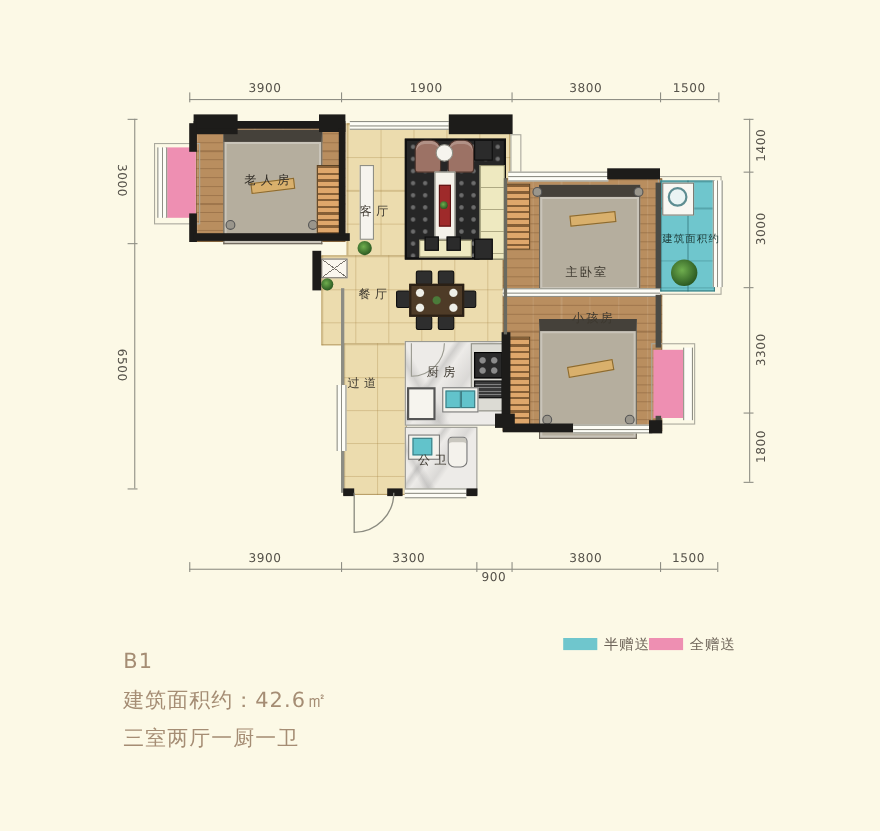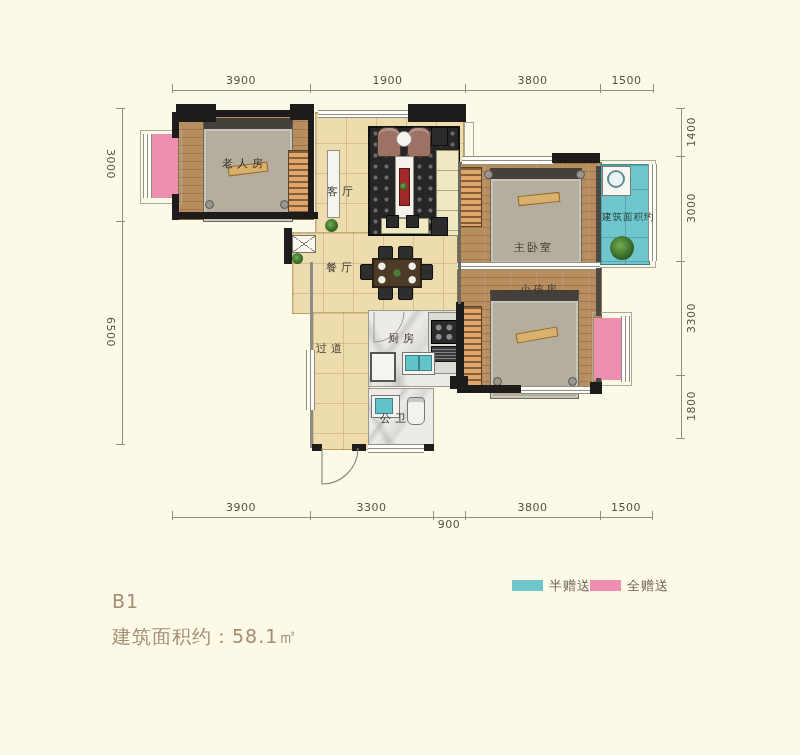--- a/index.html
+++ b/index.html
@@ -259,15 +259,16 @@
   <div class="label" style="left:514px;top:240px;letter-spacing:2px;">主卧室</div>
   <div class="label" style="left:520px;top:282px;letter-spacing:2px;">小孩房</div>
   <div class="label" style="left:602px;top:211px;font-size:9.5px;letter-spacing:1px;color:#1f3e3b;">建筑面积约</div>
 
   <div class="sw" style="left:512px;top:580px;background:#6fc6cd;"></div>
   <div class="legend-t" style="left:549px;top:577px;">半赠送</div>
   <div class="sw" style="left:590px;top:580px;background:#ee8fb2;"></div>
   <div class="legend-t" style="left:627px;top:577px;">全赠送</div>
 
   <div class="info" style="left:112px;top:590px;">B1</div>
-  <div class="info" style="left:112px;top:624px;">建筑面积约：58.1㎡</div>
+  <div class="info" style="left:112px;top:624px;">建筑面积约：42.6㎡</div>
+  <div class="info" style="left:112px;top:658px;">三室两厅一厨一卫</div>
 
 </div>
 
 </body></html>

